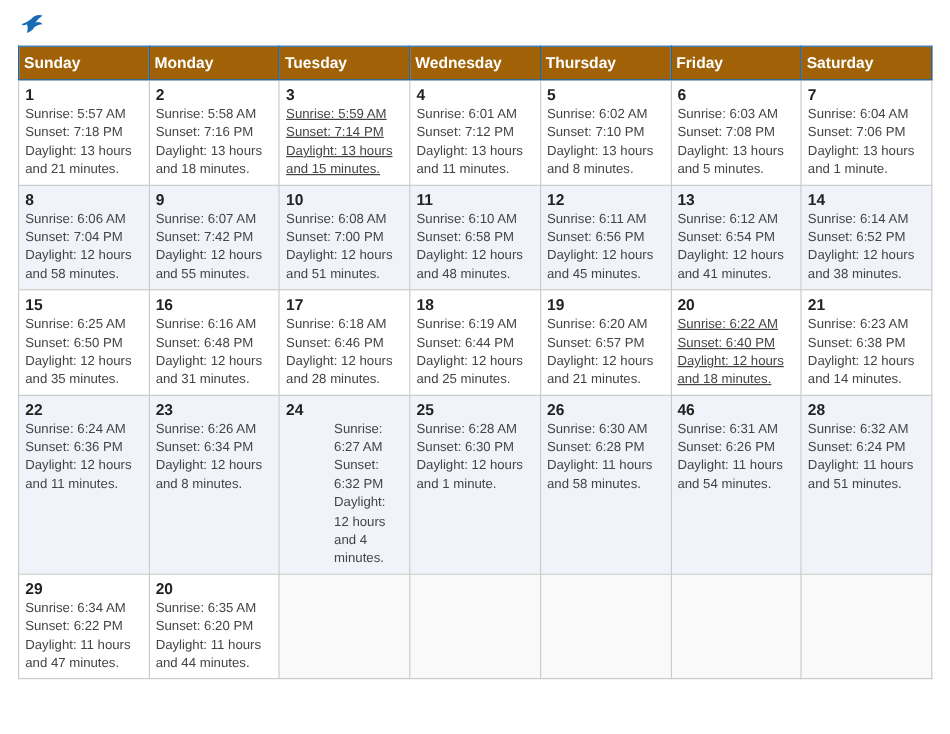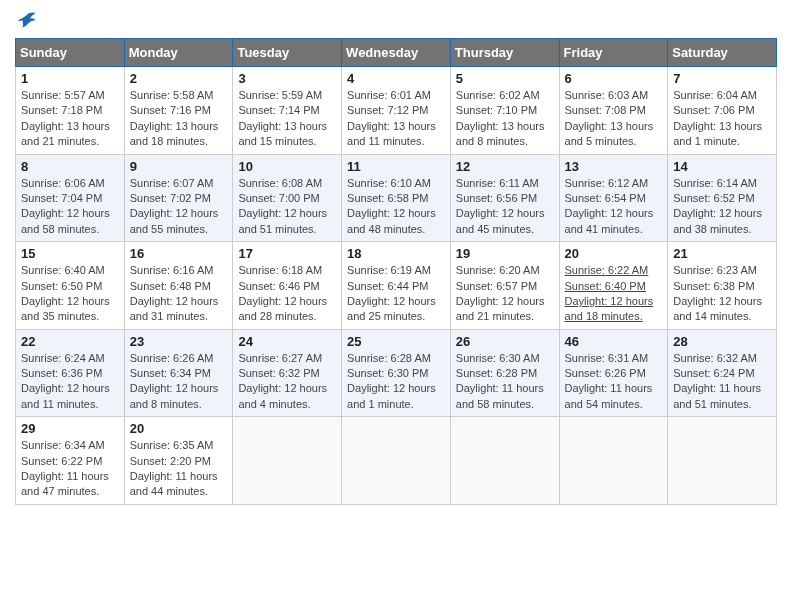--- a/index.html
+++ b/index.html
@@ -53,21 +53,21 @@
       font-size: 16px;
       color: #555;
       margin-top: 2px;
     }
     .calendar-table {
       width: 100%;
       border-collapse: collapse;
       font-size: 10px;
     }
     .calendar-table thead th {
-      background-color: #737373;
+      background-color: #a16207;
       color: #fff;
       padding: 6px 4px;
       text-align: left;
       font-size: 13px;
       font-weight: bold;
       border: 1px solid #1a6bb5;
     }
     .calendar-table tbody td {
       vertical-align: top;
       border: 1px solid #ccc;
@@ -139,21 +139,21 @@
         </td>
         <td>
           <span class="day-number">2</span>
           <div class="day-detail" style="white-space: pre-line;">Sunrise: 5:58 AM
 Sunset: 7:16 PM
 Daylight: 13 hours
 and 18 minutes.</div>
         </td>
         <td>
           <span class="day-number">3</span>
-          <div class="day-detail" style="white-space: pre-line;">Sunrise: 5:59 AM
+          <div class="day-detail" style="white-space: pre-line; text-decoration: underline;">Sunrise: 5:59 AM
 Sunset: 7:14 PM
 Daylight: 13 hours
 and 15 minutes.</div>
         </td>
         <td>
           <span class="day-number">4</span>
           <div class="day-detail" style="white-space: pre-line;">Sunrise: 6:01 AM
 Sunset: 7:12 PM
 Daylight: 13 hours
 and 11 minutes.</div>
@@ -184,21 +184,21 @@
         <td>
           <span class="day-number">8</span>
           <div class="day-detail" style="white-space: pre-line;">Sunrise: 6:06 AM
 Sunset: 7:04 PM
 Daylight: 12 hours
 and 58 minutes.</div>
         </td>
         <td>
           <span class="day-number">9</span>
           <div class="day-detail" style="white-space: pre-line;">Sunrise: 6:07 AM
-Sunset: 7:02 PM
+Sunset: 7:42 PM
 Daylight: 12 hours
 and 55 minutes.</div>
         </td>
         <td>
           <span class="day-number">10</span>
           <div class="day-detail" style="white-space: pre-line;">Sunrise: 6:08 AM
 Sunset: 7:00 PM
 Daylight: 12 hours
 and 51 minutes.</div>
         </td>
@@ -227,21 +227,21 @@
           <span class="day-number">14</span>
           <div class="day-detail" style="white-space: pre-line;">Sunrise: 6:14 AM
 Sunset: 6:52 PM
 Daylight: 12 hours
 and 38 minutes.</div>
         </td>
       </tr>
       <tr>
         <td>
           <span class="day-number">15</span>
-          <div class="day-detail" style="white-space: pre-line;">Sunrise: 6:40 AM
+          <div class="day-detail" style="white-space: pre-line;">Sunrise: 6:25 AM
 Sunset: 6:50 PM
 Daylight: 12 hours
 and 35 minutes.</div>
         </td>
         <td>
           <span class="day-number">16</span>
           <div class="day-detail" style="white-space: pre-line;">Sunrise: 6:16 AM
 Sunset: 6:48 PM
 Daylight: 12 hours
 and 31 minutes.</div>
@@ -292,21 +292,21 @@
         </td>
         <td>
           <span class="day-number">23</span>
           <div class="day-detail" style="white-space: pre-line;">Sunrise: 6:26 AM
 Sunset: 6:34 PM
 Daylight: 12 hours
 and 8 minutes.</div>
         </td>
         <td>
           <span class="day-number">24</span>
-          <div class="day-detail" style="white-space: pre-line;">Sunrise: 6:27 AM
+          <div class="day-detail" style="white-space: pre-line; margin-left: 40px;">Sunrise: 6:27 AM
 Sunset: 6:32 PM
 Daylight: 12 hours
 and 4 minutes.</div>
         </td>
         <td>
           <span class="day-number">25</span>
           <div class="day-detail" style="white-space: pre-line;">Sunrise: 6:28 AM
 Sunset: 6:30 PM
 Daylight: 12 hours
 and 1 minute.</div>
@@ -337,21 +337,21 @@
         <td>
           <span class="day-number">29</span>
           <div class="day-detail" style="white-space: pre-line;">Sunrise: 6:34 AM
 Sunset: 6:22 PM
 Daylight: 11 hours
 and 47 minutes.</div>
         </td>
         <td>
           <span class="day-number">20</span>
           <div class="day-detail" style="white-space: pre-line;">Sunrise: 6:35 AM
-Sunset: 2:20 PM
+Sunset: 6:20 PM
 Daylight: 11 hours
 and 44 minutes.</div>
         </td>
         <td class="empty-cell"></td>
         <td class="empty-cell"></td>
         <td class="empty-cell"></td>
         <td class="empty-cell"></td>
         <td class="empty-cell"></td>
       </tr>
     </tbody>

